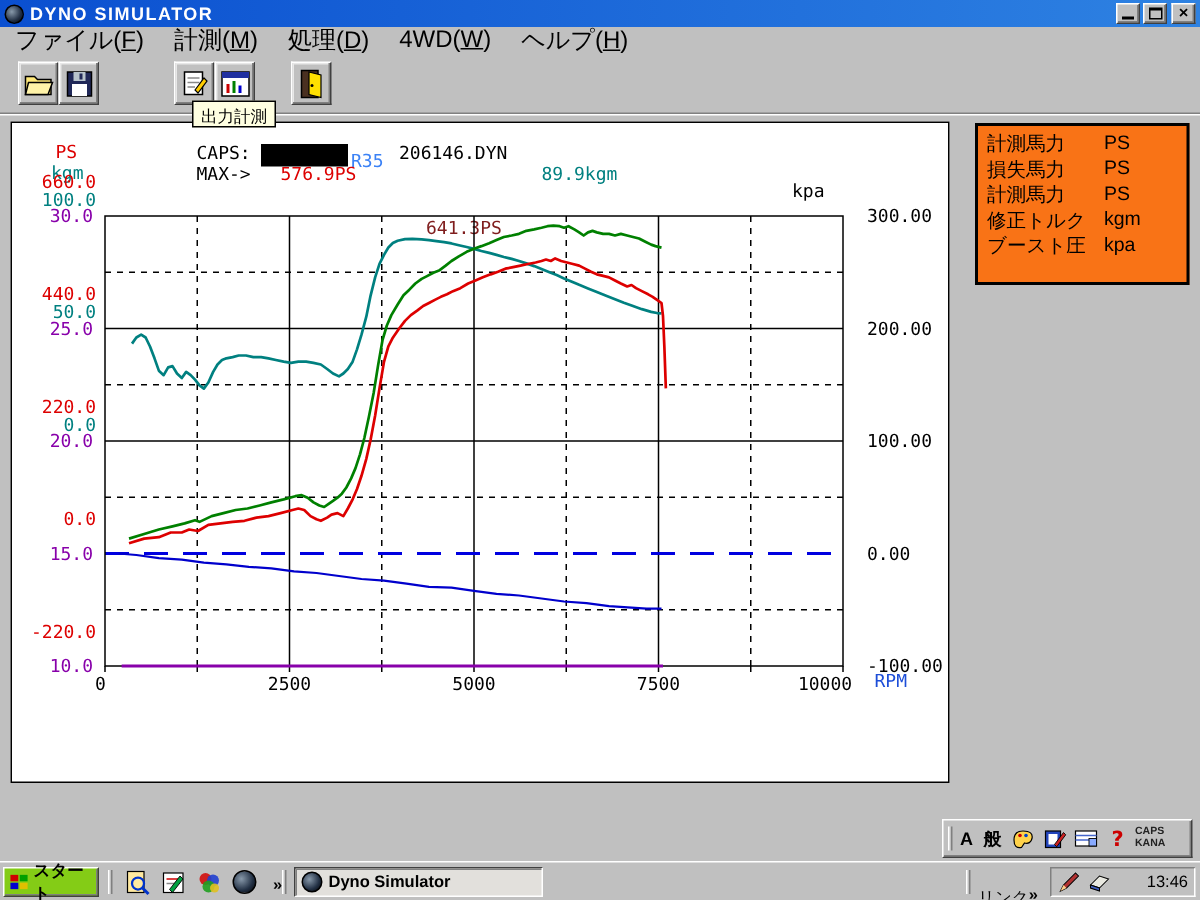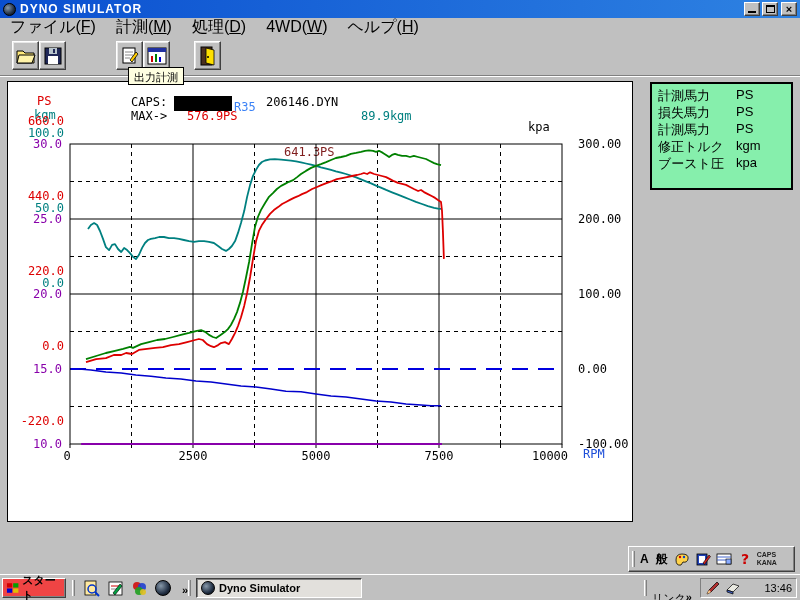--- a/index.html
+++ b/index.html
@@ -42,37 +42,37 @@
 
   
   #panel { position:absolute; left:7px; top:81px; width:626px; height:441px;
     background:#fff; border:1px solid #000; }
   #plot-svg { position:absolute; left:0; top:0; }
   .hdr { position:absolute; font-size:12px; line-height:13px; white-space:pre; }
   #redact-box { position:absolute; left:166px; top:14px; width:58px; height:15px; background:#000; }
 
   
   #legend { position:absolute; left:650px; top:82px; width:143px; height:108px;
-    background:#86efac; border:2px solid #000; padding:3px 0 0 6px; }
+    background:#f97316; border:2px solid #000; padding:3px 0 0 6px; }
   .lg-row { position:relative; height:17px; font-size:13px; color:#000; white-space:nowrap; }
   .lg-unit { position:absolute; left:78px; top:0; }
 
   
   #ime-bar { position:absolute; left:628px; top:546px; width:167px; height:26px; background:#c0c0c0;
     border:1px solid; border-color:#fff #404040 #404040 #fff; box-shadow:inset -1px -1px 0 #808080;
     display:flex; align-items:center; padding:0 3px; gap:3px; }
   .ime-grip { width:3px; height:16px; border-left:1px solid #fff; border-right:1px solid #808080; }
   .ime-txt { font-size:12px; font-weight:bold; color:#000; padding:0 2px; }
   .ime-btn { width:18px; height:18px; display:flex; align-items:center; justify-content:center; }
   #caps-kana { font-size:7px; line-height:8px; font-weight:bold; color:#222; letter-spacing:0; }
 
   
   #taskbar { position:absolute; left:0; top:574px; width:800px; height:26px; background:#c0c0c0;
     border-top:1px solid #fff; }
-  #start-btn { position:absolute; left:2px; top:3px; width:64px; height:20px; background:#ef4444;
+  #start-btn { position:absolute; left:2px; top:3px; width:64px; height:20px; background:#84cc16;
     border:1px solid; border-color:#fff #404040 #404040 #fff; box-shadow:inset -1px -1px 0 #808080;
     display:flex; align-items:center; gap:3px; padding-left:3px; font-size:11px; font-weight:bold; }
   .tb-grip { position:absolute; top:5px; width:3px; height:16px; border-left:1px solid #fff; border-right:1px solid #808080; }
   .ql-icon { position:absolute; top:4px; width:18px; height:18px; display:flex; align-items:center; justify-content:center; }
   .chev { font-size:11px; font-weight:bold; color:#000; }
   #task-btn { position:absolute; left:196px; top:3px; width:166px; height:20px; background:#e2e0dc;
     border:1px solid; border-color:#404040 #fff #fff #404040; box-shadow:inset 1px 1px 0 #808080;
     display:flex; align-items:center; gap:4px; padding-left:4px; font-size:11px; font-weight:bold; }
   #links-area { position:absolute; left:652px; top:16px; font-size:11px; color:#000; display:flex; gap:0; }
   #tray { position:absolute; left:700px; top:3px; width:97px; height:20px;

